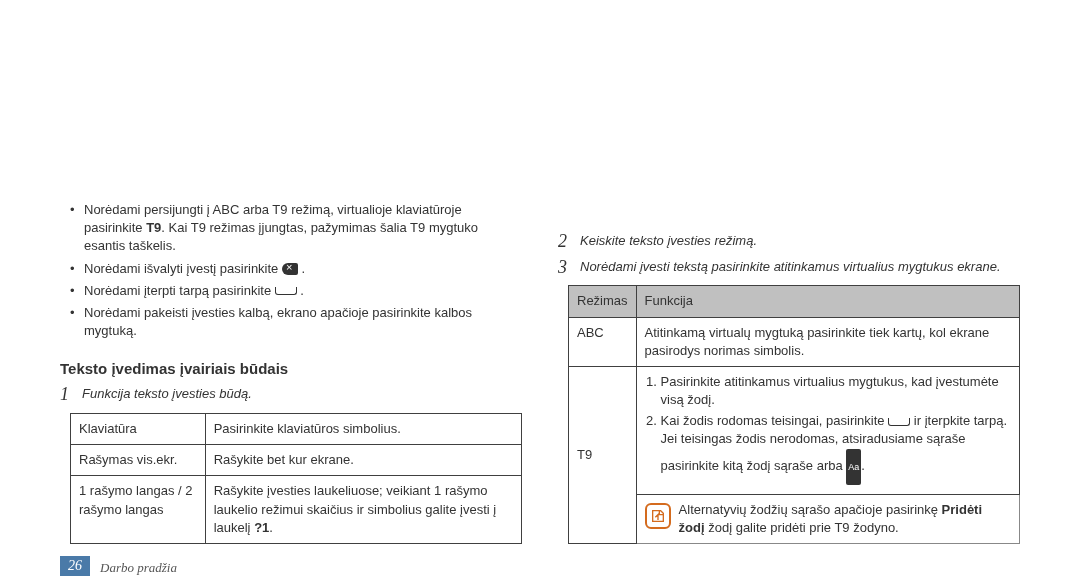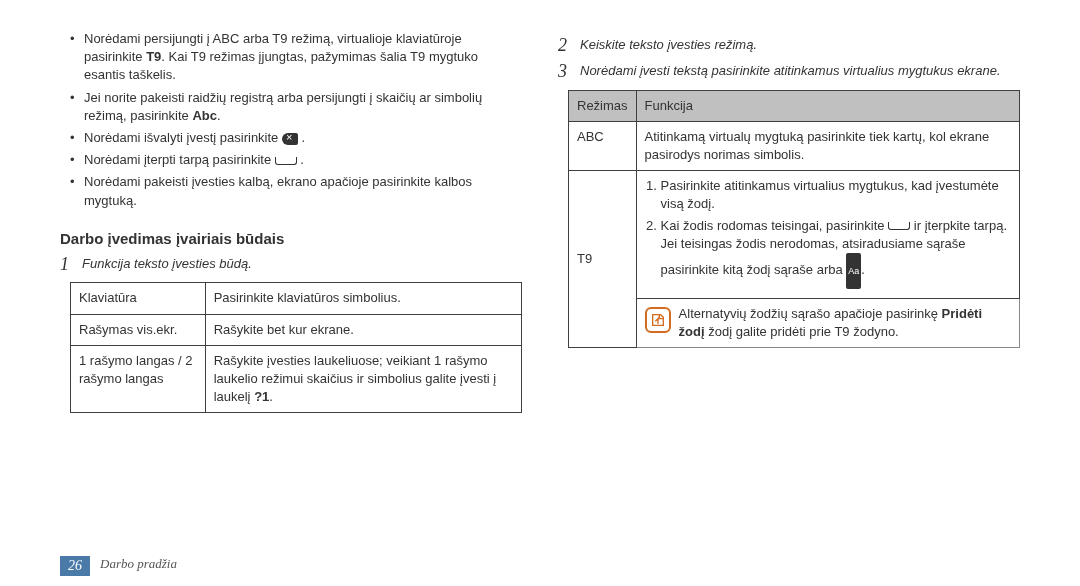--- a/index.html
+++ b/index.html
@@ -10,20 +10,21 @@
     width: 1080px;
     height: 586px;
     padding: 30px 60px 10px 60px;
     display: flex;
     flex-direction: column;
   }
   .page-content {
     display: flex;
     gap: 36px;
     flex: 1;
+    align-items: flex-end;
   }
   .column {
     flex: 1;
     line-height: 1.4;
   }
   ul.bullets {
     list-style: none;
     padding-left: 10px;
   }
   ul.bullets > li {
@@ -123,21 +124,21 @@
     margin-top: 2px;
   }
   .note-icon svg { width: 16px; height: 16px; }
   ol.inner {
     list-style: decimal;
     padding-left: 16px;
   }
   ol.inner li { margin-bottom: 3px; }
   .footer {
     display: flex;
-    align-items: flex-start;
+    align-items: flex-end;
     gap: 10px;
     margin-top: 12px;
   }
   .page-num {
     background: #4a7aa8;
     color: #fff;
     font-style: italic;
     font-family: Georgia, serif;
     padding: 2px 8px;
     font-size: 14px;
@@ -153,34 +154,31 @@
 <body>
 
 <div class="page-content">
 
   <div class="column">
     <ul class="bullets">
       <li>
         <span>Norėdami persijungti į ABC arba T9 režimą, virtualioje klaviatūroje pasirinkite </span><span class="bold">T9</span><span>. Kai T9 režimas įjungtas, pažymimas šalia T9 mygtuko esantis taškelis.</span>
       </li>
       <li>
-        <span>Jei norite pakeisti raidžių registrą arba persijungti į skaičių ar simbolių režimą, pasirinkite </span><span class="bold">Abc</span><span>.</span>
-      </li>
-      <li>
         <span>Norėdami išvalyti įvestį pasirinkite </span><span class="icon-clear"></span><span> .</span>
       </li>
       <li>
         <span>Norėdami įterpti tarpą pasirinkite </span><span class="icon-space"></span><span> .</span>
       </li>
       <li>
         <span>Norėdami pakeisti įvesties kalbą, ekrano apačioje pasirinkite kalbos mygtuką.</span>
       </li>
     </ul>
 
-    <div class="subhead">Darbo įvedimas įvairiais būdais</div>
+    <div class="subhead">Teksto įvedimas įvairiais būdais</div>
 
     <div class="step">
       <div class="step-num">1</div>
       <div class="step-text">Funkcija teksto įvesties būdą.</div>
     </div>
 
     <table>
       <tbody>
       <tr>
         <td>Klaviatūra</td>

